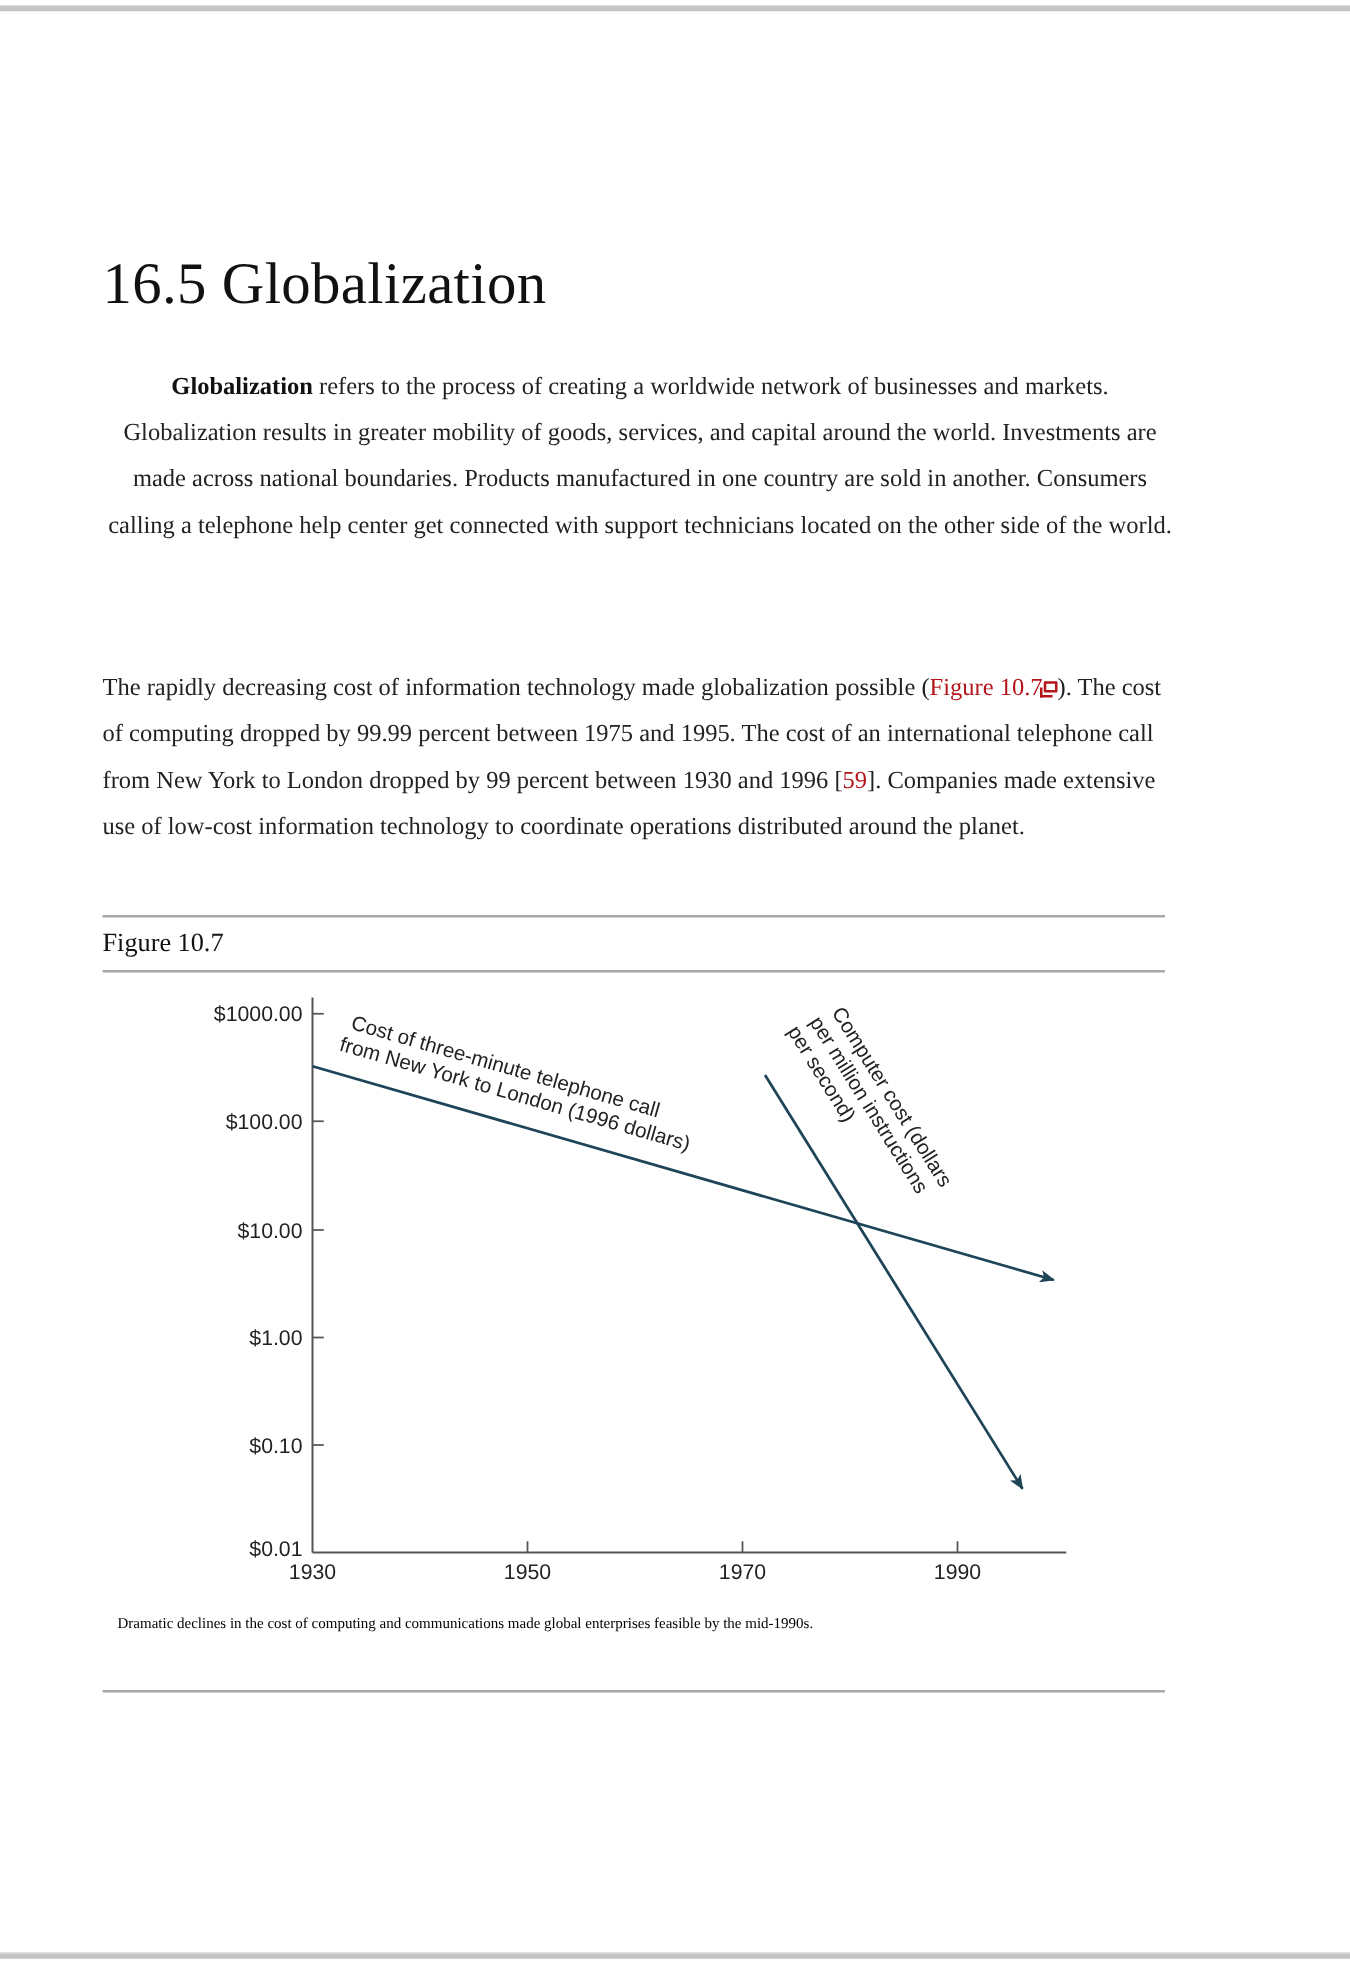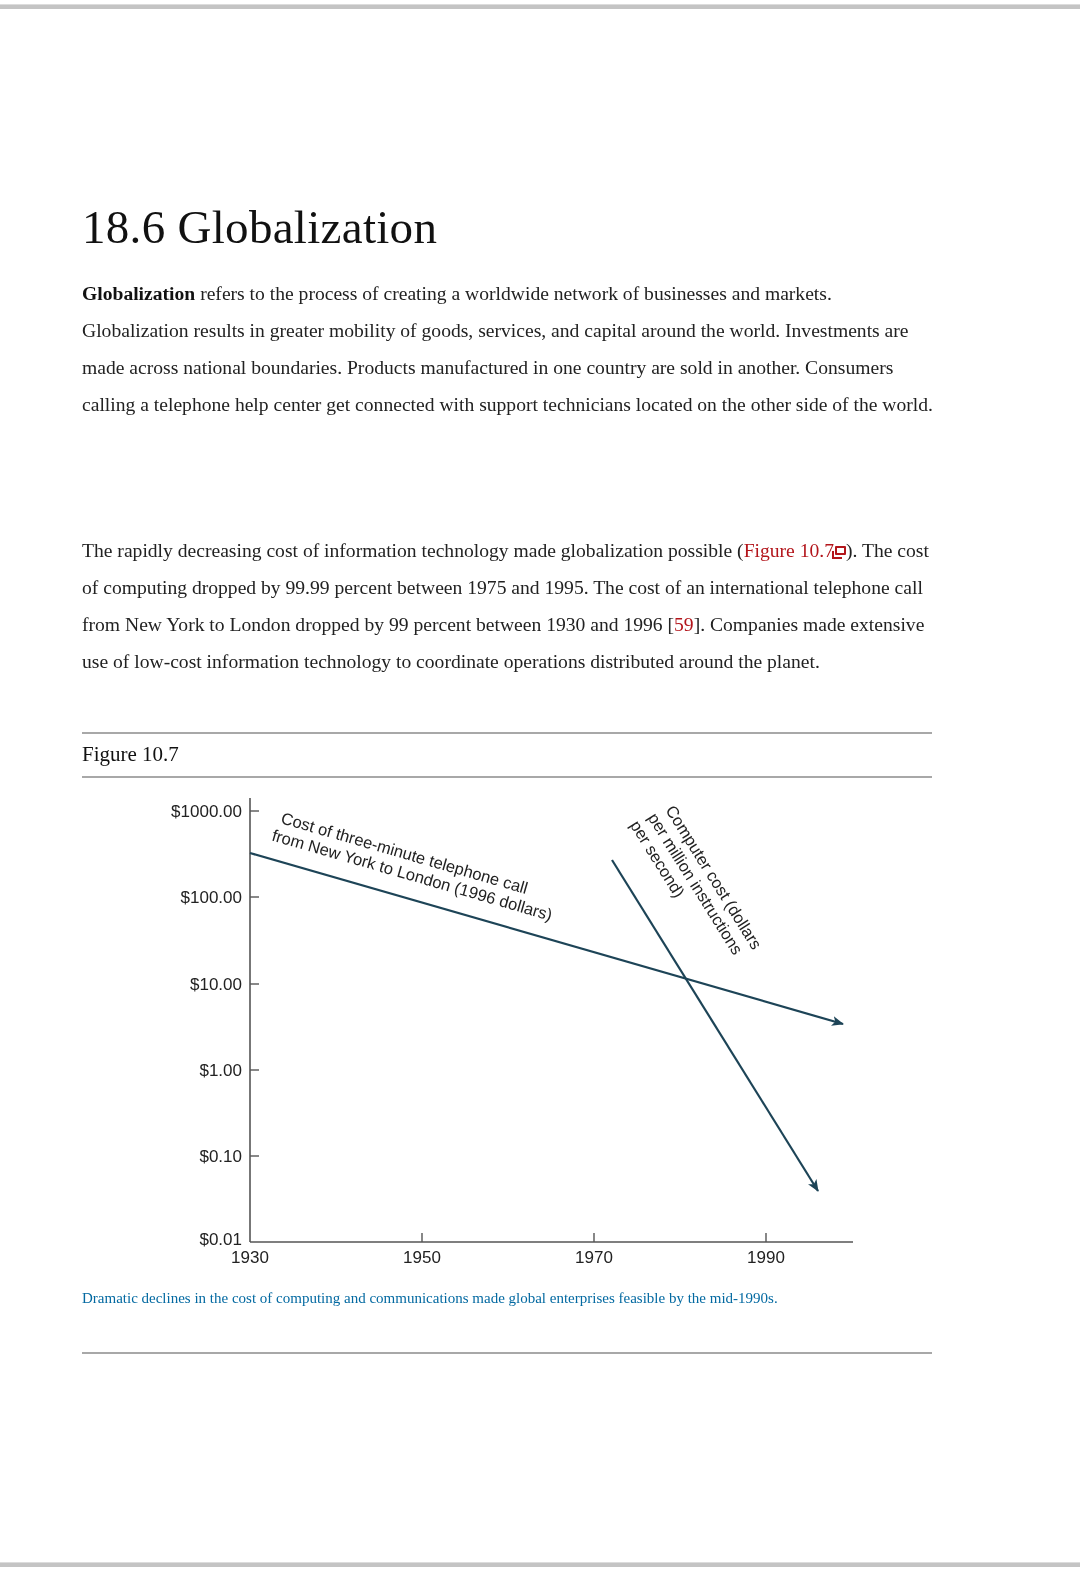--- a/index.html
+++ b/index.html
@@ -1,38 +1,38 @@
 <!DOCTYPE html>
 <html><head>
 <meta charset="utf-8">
 <style>
   html, body { margin: 0; padding: 0; background: #ffffff; }
   body { width: 1080px; height: 1574px; position: relative; overflow: hidden; font-family: "DejaVu Serif", "Liberation Serif", serif; color: #1a1a1a; }
   .top-rule { position: absolute; left: 0; top: 4px; width: 1080px; height: 4px; background: #c4c4c4; border-top: 1px solid #dcdcdc; }
   .bottom-rule { position: absolute; left: 0; top: 1562px; width: 1080px; height: 4px; background: #c4c4c4; border-top: 1px solid #dcdcdc; }
   .heading { position: absolute; left: 82px; top: 200px; margin: 0; font-family: "Liberation Serif", "DejaVu Serif", serif; font-weight: normal; font-size: 47px; letter-spacing: 0.3px; color: #111; }
   .para { position: absolute; left: 82px; width: 860px; margin: 0; font-family: "Liberation Serif", "DejaVu Serif", serif; font-size: 19.6px; line-height: 37px; color: #222; }
-  .p1 { top: 275px; }
+  .p1 { top: 291px; text-align: center; }
   .p2 { top: 532px; }
   .para b { font-weight: bold; color: #111; }
   .link { color: #b3151b; cursor: pointer; }
   .ext-icon { display: inline-block; width: 11px; height: 9px; border: 2px solid #b3151b; border-radius: 1px; position: relative; top: -2px; margin-left: 1px; box-sizing: border-box; }
   .ext-icon::after { content: ""; position: absolute; left: -5px; top: 3px; width: 8px; height: 6px; border-left: 2px solid #b3151b; border-bottom: 2px solid #b3151b; }
   .fig-rule { position: absolute; left: 82px; width: 850px; height: 2px; background: #a8a8a8; }
   .fig-title { position: absolute; left: 82px; top: 742px; font-family: "Liberation Serif", "DejaVu Serif", serif; font-size: 21px; color: #111; }
   .chart { position: absolute; left: 0; top: 0; width: 1080px; height: 1574px; }
   .chart text { font-family: "Liberation Sans", "DejaVu Sans", sans-serif; fill: #222; }
-  .caption { position: absolute; left: 82px; top: 1286px; width: 850px; margin: 0; font-family: "Liberation Serif", "DejaVu Serif", serif; font-size: 15px; line-height: 24px; color: #0369a1; }
+  .caption { position: absolute; left: 94px; top: 1286px; width: 850px; margin: 0; font-family: "Liberation Serif", "DejaVu Serif", serif; font-size: 12px; line-height: 24px; color: #000000; }
 </style>
 </head>
 <body>
 
 <div class="top-rule"></div>
 
-<h1 class="heading">18.6 Globalization</h1>
+<h1 class="heading">16.5 Globalization</h1>
 
 <p class="para p1"><b>Globalization</b><span> refers to the process of creating a worldwide network of businesses and markets. Globalization results in greater mobility of goods, services, and capital around the world. Investments are made across national boundaries. Products manufactured in one country are sold in another. Consumers calling a telephone help center get connected with support technicians located on the other side of the world.</span></p>
 
 <p class="para p2"><span>The rapidly decreasing cost of information technology made globalization possible (</span><span class="link"><span>Figure 10.7</span><span class="ext-icon"></span></span><span>). The cost of computing dropped by 99.99 percent between 1975 and 1995. The cost of an international telephone call from New York to London dropped by 99 percent between 1930 and 1996 [</span><span class="link">59</span><span>]. Companies made extensive use of low-cost information technology to coordinate operations distributed around the planet.</span></p>
 
 <div class="fig-rule" style="top:732px;"></div>
 <div class="fig-title">Figure 10.7</div>
 <div class="fig-rule" style="top:776px;"></div>
 
 <svg class="chart" viewBox="0 0 1080 1574" width="1080" height="1574">

